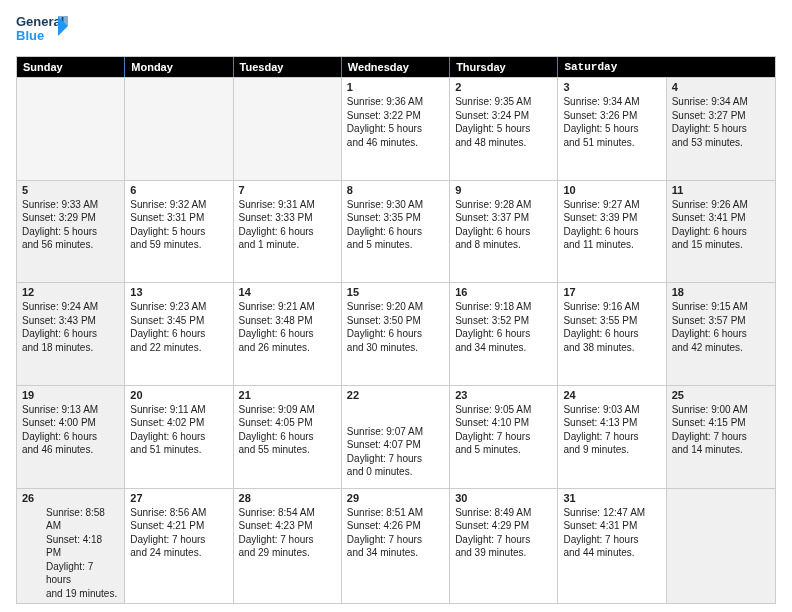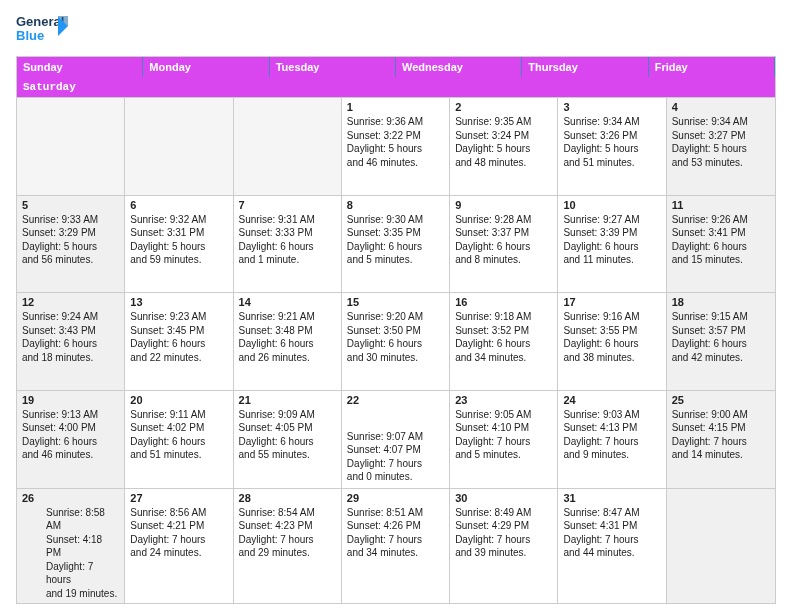--- a/index.html
+++ b/index.html
@@ -43,22 +43,22 @@
       font-weight: normal;
     }
     .calendar {
       flex: 1;
       display: flex;
       flex-direction: column;
       border: 1px solid #ccc;
     }
     .cal-header {
       display: grid;
-      grid-template-columns: repeat(6, 1fr);
-      background: #d946ef;
+      grid-template-columns: repeat(7, 1fr);
+      background: #000000;
     }
     .cal-header-cell {
       color: #fff;
       font-size: 11px;
       font-weight: bold;
       padding: 4px 6px;
       text-align: left;
       border-right: 1px solid #4a7fc1;
     }
     .cal-header-cell:last-child { border-right: none; font-family: Liberation Mono, monospace; }
@@ -116,21 +116,20 @@
     </div>
   </div>
 
   <div class="calendar">
     <div class="cal-header">
     <div class="cal-header-cell">Sunday</div>
         <div class="cal-header-cell">Monday</div>
         <div class="cal-header-cell">Tuesday</div>
         <div class="cal-header-cell">Wednesday</div>
         <div class="cal-header-cell">Thursday</div>
-        <div class="cal-header-cell">Friday</div>
         <div class="cal-header-cell">Saturday</div>
       </div>
     <div class="cal-body">
     <div class="cal-row">
           <div class="cal-cell empty"></div>
           <div class="cal-cell empty"></div>
           <div class="cal-cell empty"></div>
           <div class="cal-cell">
             <span class="day-num">1</span>
             <div class="day-info" style="white-space: pre-line;">Sunrise: 9:36 AM
@@ -344,21 +343,21 @@
           </div>
           <div class="cal-cell">
             <span class="day-num">30</span>
             <div class="day-info" style="white-space: pre-line;">Sunrise: 8:49 AM
 Sunset: 4:29 PM
 Daylight: 7 hours
 and 39 minutes.</div>
           </div>
           <div class="cal-cell">
             <span class="day-num">31</span>
-            <div class="day-info" style="white-space: pre-line;">Sunrise: 8:47 AM
+            <div class="day-info" style="white-space: pre-line;">Sunrise: 12:47 AM
 Sunset: 4:31 PM
 Daylight: 7 hours
 and 44 minutes.</div>
           </div>
           <div class="cal-cell empty shaded"></div>
         </div>
       </div>
   </div>
 </div>
 

